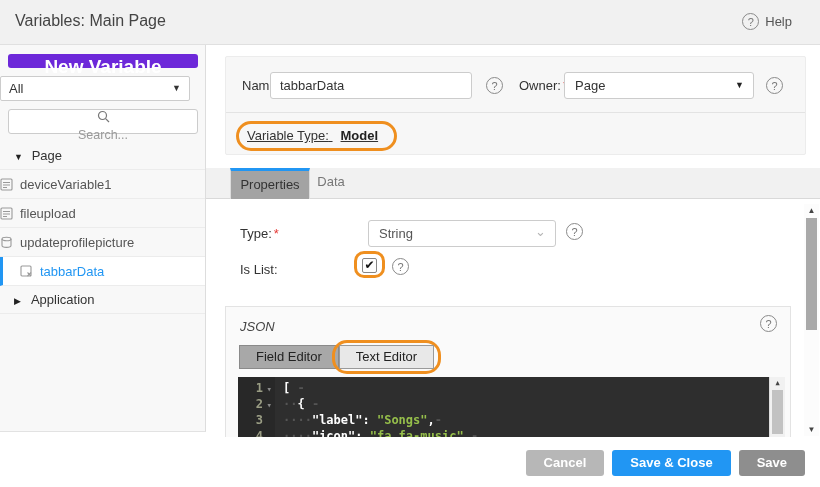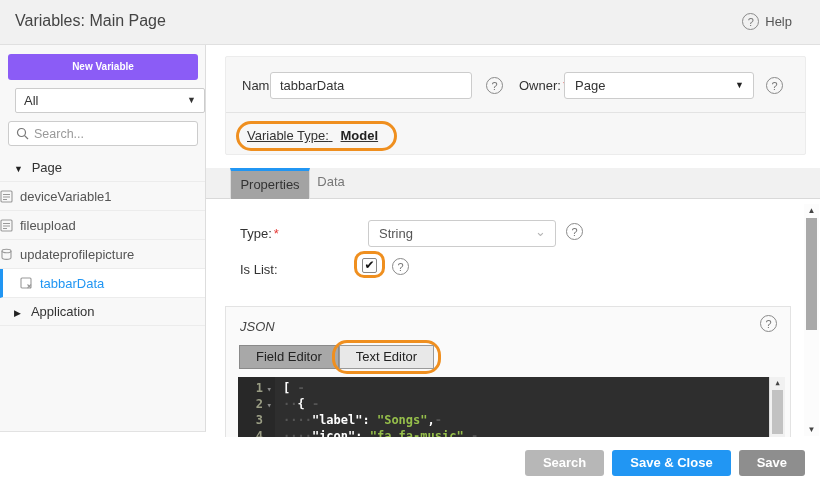--- a/index.html
+++ b/index.html
@@ -7,24 +7,24 @@
   .app { position:relative; width:820px; height:487px; background:#fff; overflow:hidden; font-size:13px; color:#333; }
 
   
   .header { position:absolute; top:0; left:0; right:0; height:45px; background:#f1f1f1; border-bottom:1px solid #e0e0e0; }
   .header-title { position:absolute; left:15px; top:12px; font-size:16px; color:#444; }
   .help-link { position:absolute; right:28px; top:13px; display:flex; align-items:center; gap:6px; color:#555; cursor:pointer; }
   .qcircle { display:inline-flex; align-items:center; justify-content:center; width:17px; height:17px; border:1px solid #8a8a8a; border-radius:50%; font-size:11px; color:#777; background:transparent; }
 
   
   .sidebar { position:absolute; left:0; top:45px; width:206px; height:387px; background:#f8f8f8; border-right:1px solid #ddd; border-bottom:1px solid #e2e2e2; }
-  .new-var-btn { display:block; margin:9px 8px 8px 8px; width:190px; height:26px; background:#8b5cf6; color:#fff; font-weight:bold; font-size:10px; border:none; border-radius:3px; text-align:center; line-height:26px; cursor:pointer; }
-  .side-select { position:relative; margin:0 8px 8px 15px; width:190px; height:25px; background:#fff; border:1px solid #ccc; border-radius:2px; line-height:23px; padding:0 8px; color:#333; cursor:pointer; }
+  .new-var-btn { display:block; margin:9px 8px 8px 8px; width:190px; height:14px; background:#6d28d9; color:#fff; font-weight:bold; font-size:19px; border:none; border-radius:3px; text-align:center; line-height:26px; cursor:pointer; }
+  .side-select { position:relative; margin:0 8px 8px 0; width:190px; height:25px; background:#fff; border:1px solid #ccc; border-radius:2px; line-height:23px; padding:0 8px; color:#333; cursor:pointer; }
   .side-select .arrow { position:absolute; right:8px; top:0; font-size:9px; color:#333; line-height:23px; }
-  .search-box { position:relative; margin:0 8px 8px 8px; width:190px; height:25px; background:#fff; border:1px solid #ccc; border-radius:3px; display:flex; align-items:center; padding:0 7px; gap:5px; }
+  .search-box { position:relative; margin:0 8px 8px 8px; width:190px; height:25px; background:#fff; border:1px solid #ccc; border-radius:3px; display:flex; align-items:center; padding:0 7px; gap:5px;flex-direction:column; }
   .search-box .ph { color:#999; font-size:12.5px; }
   .tree-group { position:relative; height:28px; line-height:28px; padding-left:14px; border-bottom:1px solid #ececec; color:#333; cursor:pointer; }
   .tree-group .tg-arrow { display:inline-block; width:14px; font-size:9px; color:#222; }
   .tree-item { position:relative; height:29px; line-height:29px; border-bottom:1px solid #ececec; color:#555; display:flex; align-items:center; gap:7px; cursor:pointer; }
   .tree-item.selected { background:#fff; border-left:3px solid #2196f3; padding-left:17px; color:#2196f3; }
   .vicon { width:13px; height:13px; flex:0 0 13px; }
   .vicon svg { display:block; }
 
   
   .meta-panel { position:absolute; left:225px; top:56px; width:581px; height:99px; background:#f7f7f7; border:1px solid #ececec; border-radius:2px; }
@@ -263,19 +263,19 @@
 
     <div class="main-scroll">
       <div class="up">▲</div>
       <div class="main-thumb"></div>
       <div class="down">▼</div>
     </div>
   </div>
 
   <div class="footer">
     <div class="footer-btns">
-      <button class="fbtn btn-cancel">Search</button>
+      <button class="fbtn btn-cancel">Cancel</button>
       <button class="fbtn btn-saveclose">Save &amp; Close</button>
       <button class="fbtn btn-save">Save</button>
     </div>
   </div>
 
 </div>
 
 </body></html>

